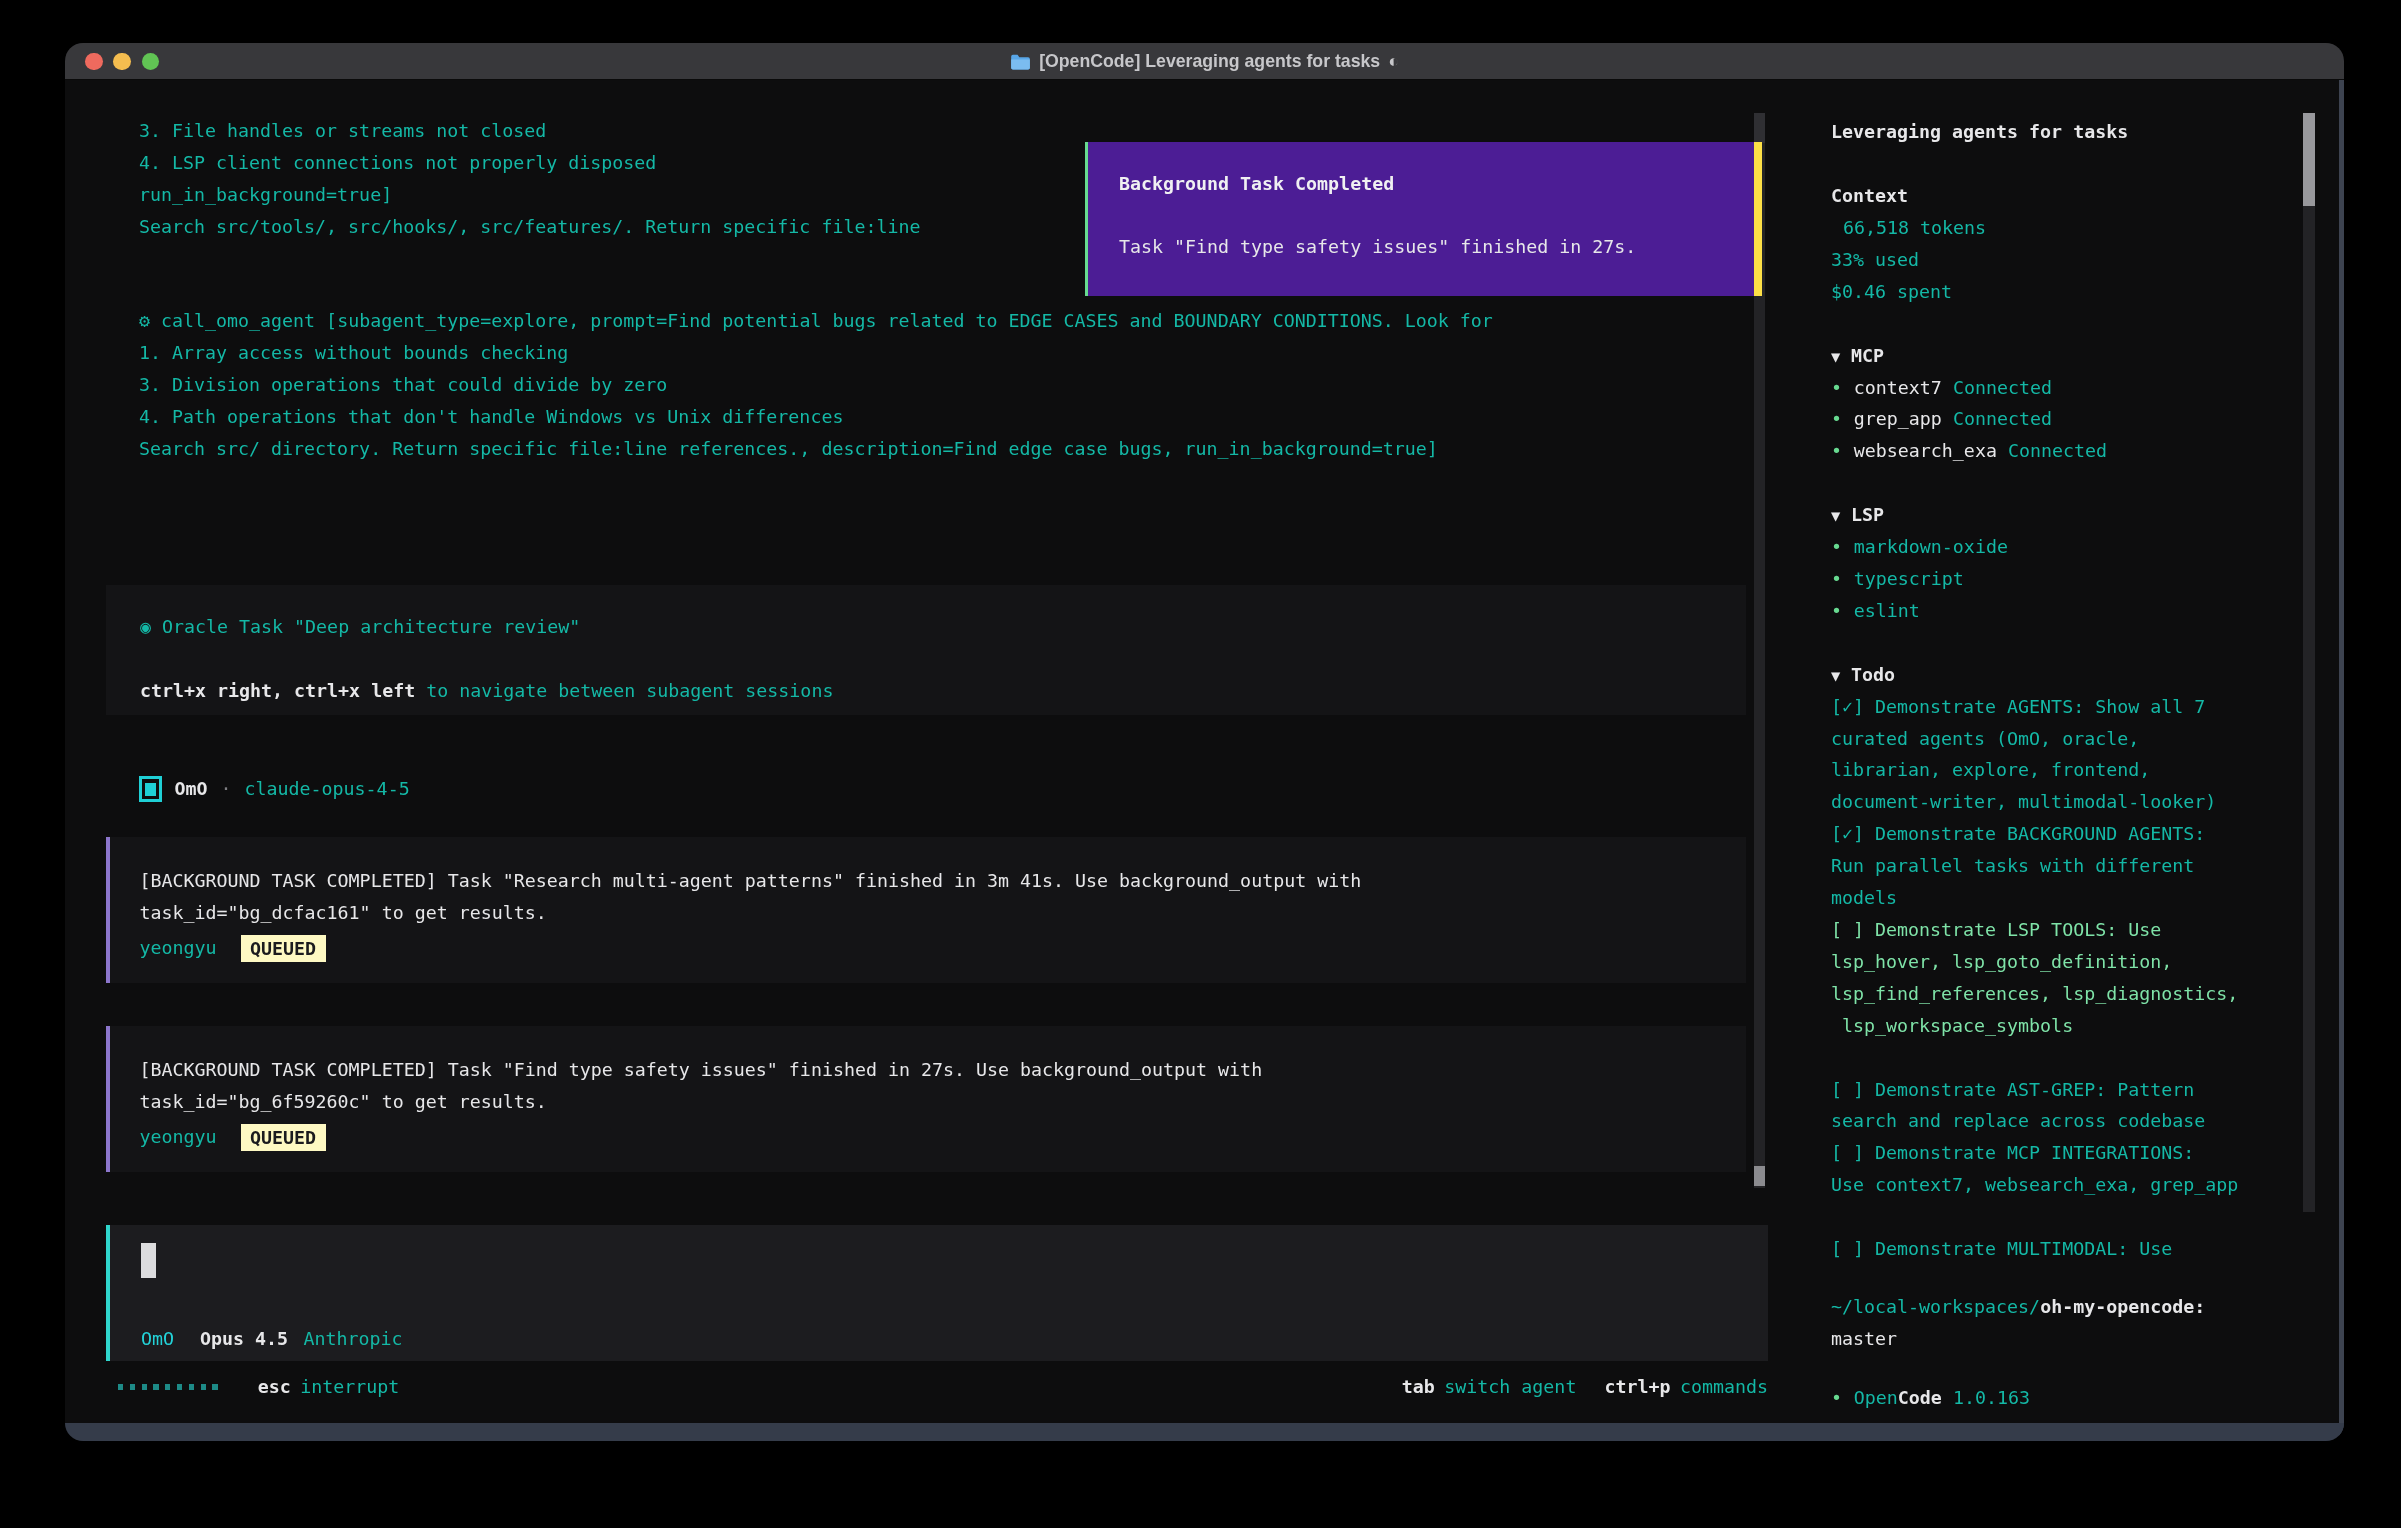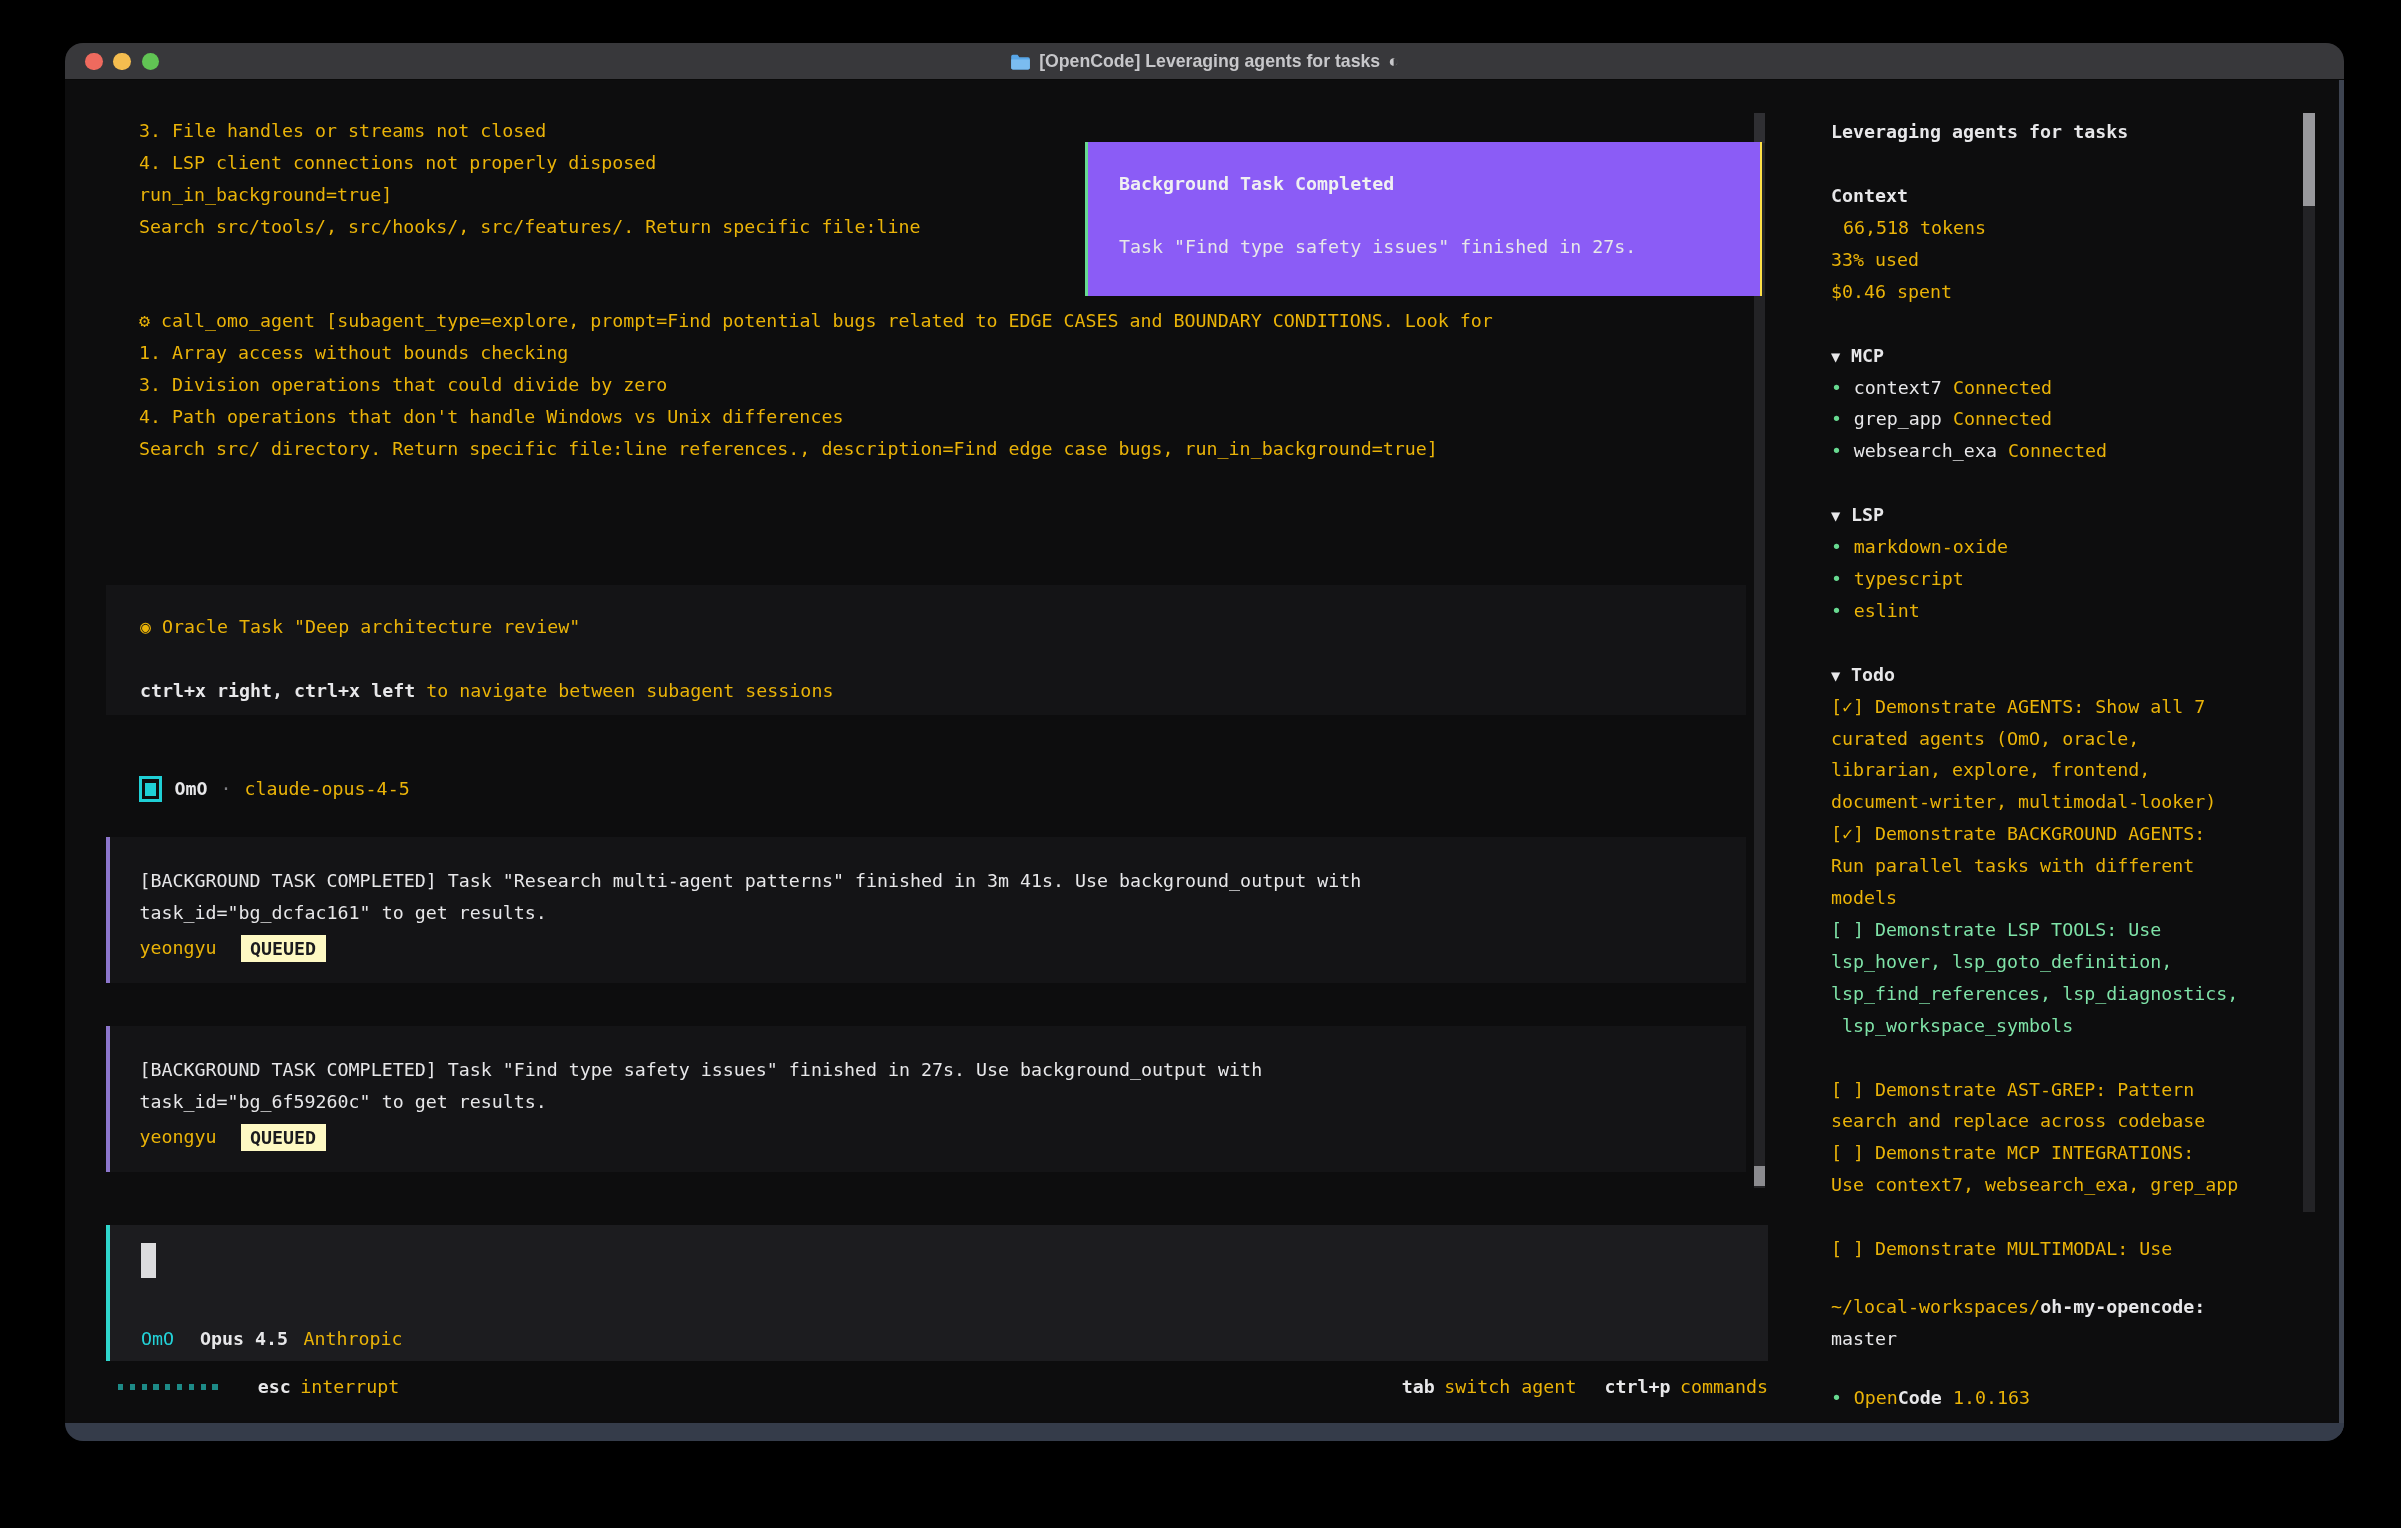--- a/index.html
+++ b/index.html
@@ -23,30 +23,30 @@
                   font-size:17.7px; color:#c7c7ca; }
 
   
   .right-edge { position:absolute; right:0; top:37px; bottom:0; width:4.7px; background:#3d4350; }
   .bottom-edge { position:absolute; left:0; right:0; bottom:0; height:17.7px;
                  background:#353c4a; border-radius:0 0 15.4px 15.4px; }
 
   
   .mono { font-family:"DejaVu Sans Mono", monospace; font-size:18.3px; line-height:32px;
           white-space:pre; }
-  .gray { color:#eab308; } .dim { color:#7e7e82; } .bright { color:#e7e7e9; }
+  .gray { color:#14b8a6; } .dim { color:#7e7e82; } .bright { color:#e7e7e9; }
   .b { font-weight:bold; }
   .greeny { color:#7fe3a8; }
   .teal { color:#23d2d8; }
 
   .abs { position:absolute; }
 
   
   .toast { position:absolute; left:1020px; top:99px; width:677px; height:154px;
-           background:#8b5cf6; border-left:3px solid #67d990; border-right:2px solid #fde047;
+           background:#4c1d95; border-left:3px solid #67d990; border-right:8px solid #fde047;
            z-index:5; }
   .toast .t1 { position:absolute; left:31px; top:26px; color:#f0f0f2; font-weight:bold; }
   .toast .t2 { position:absolute; left:31px; top:89px; color:#e7e7e9; }
 
   
   .panel { position:absolute; background:#141416; }
   .panel.oracle { left:41px; top:542px; width:1640px; height:130px; }
   .panel.msg { left:41px; width:1640px; height:146px; border-left:4.1px solid #8c76cc; }
   .panel.input { left:41px; top:1182px; width:1662px; height:136px;
                  background:#1c1c1f; border-left:4.1px solid #2fd6cc; }

